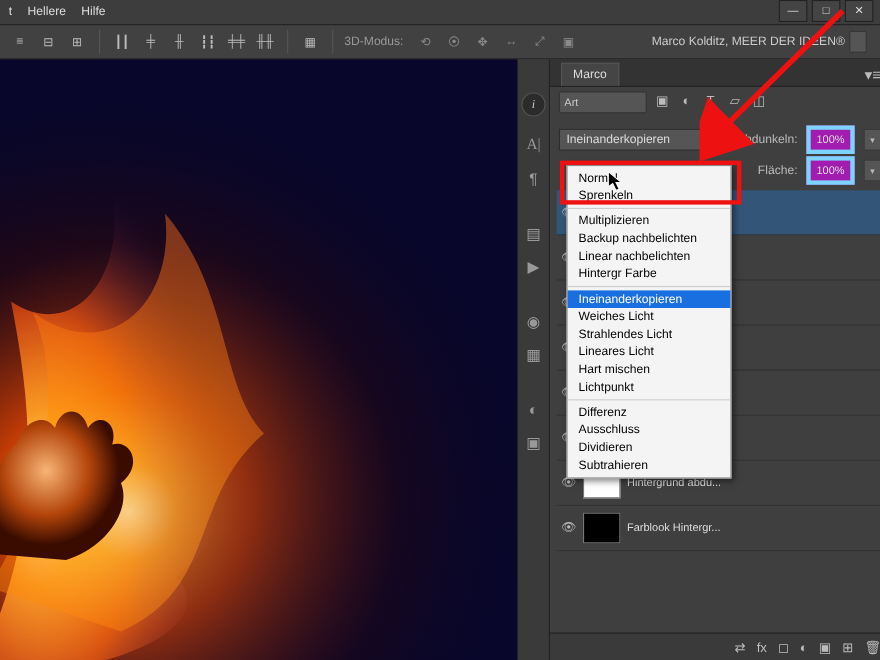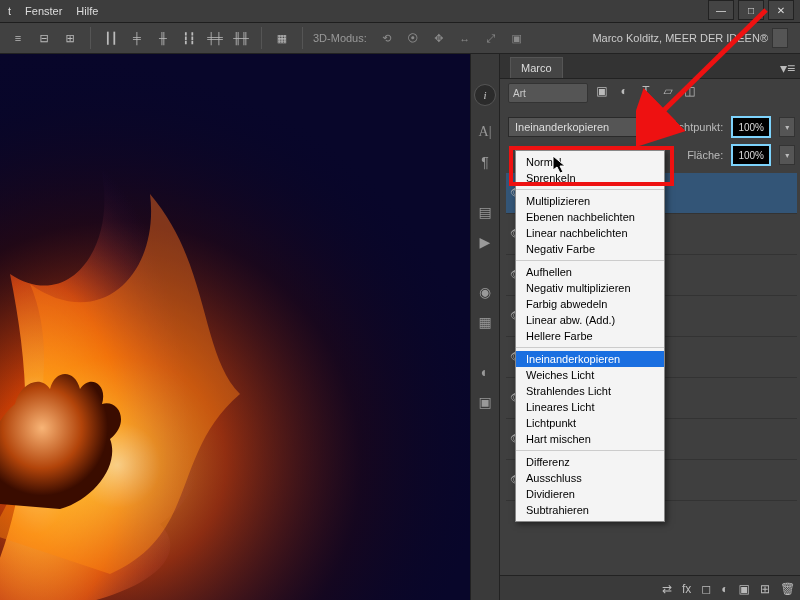--- a/index.html
+++ b/index.html
@@ -30,21 +30,21 @@
   .panelstabs{height:24px;background:#333;display:flex;align-items:flex-end;border-bottom:1px solid #222}
   .tab{padding:4px 10px;background:#454545;border:1px solid #555;border-bottom:none;font-size:11px;color:#ddd;margin-left:10px}
   .panelstabs .menu{margin-left:auto;margin-right:6px;font-size:14px;color:#bbb;padding:2px}
   .searchrow{display:flex;align-items:flex-start;gap:6px;padding:4px 8px;height:26px}
   .search{width:70px;height:18px;background:#555;border:1px solid #333;color:#ccc;font-size:10px;padding:0 4px;border-radius:2px}
   .srow-icons{display:flex;gap:6px;color:#bbb}
   .srow-icons span{width:16px;height:16px;display:flex;align-items:center;justify-content:center;font-size:12px}
   .blendrow{display:flex;align-items:center;gap:8px;padding:3px 8px;height:22px}
   .blendsel{flex:0 0 140px;height:18px;background:#555;border:1px solid #2a2a2a;color:#ddd;font-size:11px;padding:0 6px;display:flex;align-items:center;justify-content:space-between}
   .oplabel{font-size:11px;color:#bbb}
-  .opval{width:36px;height:18px;background:#000000;border:2px solid #7dd3fc;color:#ddd;font-size:10px;display:flex;align-items:center;justify-content:center}
+  .opval{width:36px;height:18px;background:#a21caf;border:4px solid #7dd3fc;color:#ddd;font-size:10px;display:flex;align-items:center;justify-content:center}
   .oparrow{width:14px;height:18px;background:#555;border:1px solid #333;color:#bbb;display:flex;align-items:center;justify-content:center;font-size:8px}
   .layerslist{flex:1;padding:4px 6px 4px 6px;overflow:hidden}
   .layer{display:flex;align-items:center;gap:6px;height:36px;padding:2px 4px;border-bottom:1px solid #333}
   .layer.sel{background:#335577}
   .eye{width:14px;height:14px;color:#bbb}
   .thumb{width:32px;height:26px;background:#000;border:1px solid #777}
   .thumb.white{background:#fff}
   .lname{font-size:10px;color:#ddd;white-space:nowrap;overflow:hidden;text-overflow:ellipsis;flex:1}
   .lname.u{text-decoration:underline}
   .footer{height:26px;background:#3a3a3a;border-top:1px solid #222;display:flex;align-items:center;justify-content:flex-end;gap:10px;padding:0 8px;color:#bbb}
@@ -60,21 +60,21 @@
   .redbox{position:absolute;left:509px;top:146px;width:157px;height:32px;border:4px solid #e11;z-index:60;pointer-events:none}
   .arrow-svg{position:absolute;left:636px;top:0px;z-index:70;pointer-events:none}
   .cursor{position:absolute;left:552px;top:155px;z-index:80;pointer-events:none}
   .info-i{width:20px;height:20px;border-radius:50%;background:#2b2b2b;border:1px solid #555;display:flex;align-items:center;justify-content:center;font-style:italic;font-family:serif;color:#ccc;margin:6px}
 </style>
 </head>
 <body>
 
 <div class="menubar">
   <span>t</span>
-  <span>Fenster</span>
+  <span>Hellere</span>
   <span>Hilfe</span>
   <div class="winctrls">
     <div class="winbtn">—</div>
     <div class="winbtn">□</div>
     <div class="winbtn">✕</div>
   </div>
 </div>
 
 <div class="toolbar">
   <div class="tb-group">
@@ -168,21 +168,21 @@
           <span>▱</span>
           <span>◫</span>
         </div>
       </div>
 
       <div class="blendrow">
         <div class="blendsel">
           <span>Ineinanderkopieren</span>
           <span style="font-size:9px">▴▾</span>
         </div>
-        <span class="oplabel">Lichtpunkt:</span>
+        <span class="oplabel">Abdunkeln:</span>
         <div class="opval">100%</div>
         <div class="oparrow">▾</div>
       </div>
       <div class="blendrow" style="justify-content:flex-end">
         <span class="oplabel">Fläche:</span>
         <div class="opval">100%</div>
         <div class="oparrow">▾</div>
       </div>
 
       <div class="layerslist" id="layerslist">
@@ -241,38 +241,31 @@
   </div>
 </div>
 
 <div class="dropdown" id="dropdown">
     <div class="dd-group">
       <div class="dd-item">Normal</div>
       <div class="dd-item">Sprenkeln</div>
     </div>
     <div class="dd-group">
       <div class="dd-item">Multiplizieren</div>
-      <div class="dd-item">Ebenen nachbelichten</div>
+      <div class="dd-item">Backup nachbelichten</div>
       <div class="dd-item">Linear nachbelichten</div>
-      <div class="dd-item">Negativ Farbe</div>
-    </div>
-    <div class="dd-group">
-      <div class="dd-item">Aufhellen</div>
-      <div class="dd-item">Negativ multiplizieren</div>
-      <div class="dd-item">Farbig abwedeln</div>
-      <div class="dd-item">Linear abw. (Add.)</div>
-      <div class="dd-item">Hellere Farbe</div>
+      <div class="dd-item">Hintergr Farbe</div>
     </div>
     <div class="dd-group">
       <div class="dd-item hi">Ineinanderkopieren</div>
       <div class="dd-item">Weiches Licht</div>
       <div class="dd-item">Strahlendes Licht</div>
       <div class="dd-item">Lineares Licht</div>
+      <div class="dd-item">Hart mischen</div>
       <div class="dd-item">Lichtpunkt</div>
-      <div class="dd-item">Hart mischen</div>
     </div>
     <div class="dd-group">
       <div class="dd-item">Differenz</div>
       <div class="dd-item">Ausschluss</div>
       <div class="dd-item">Dividieren</div>
       <div class="dd-item">Subtrahieren</div>
     </div>
   </div>
 
 <div class="redbox"></div>

